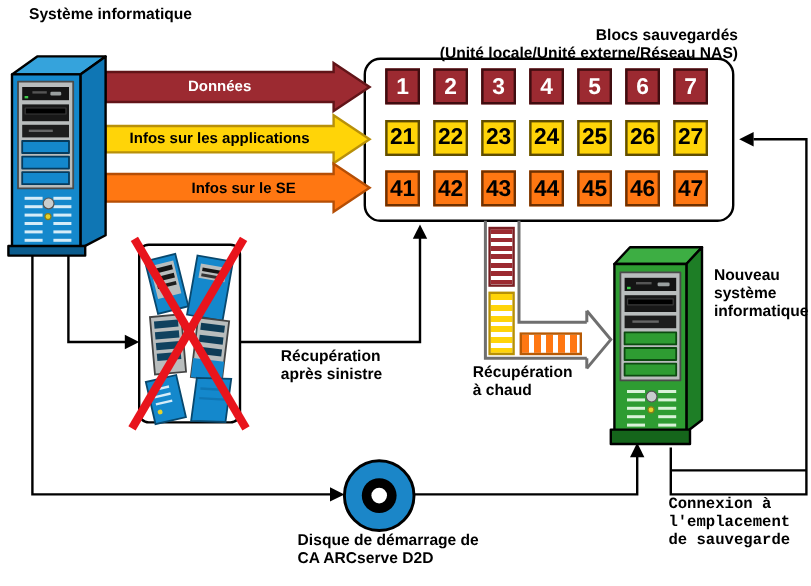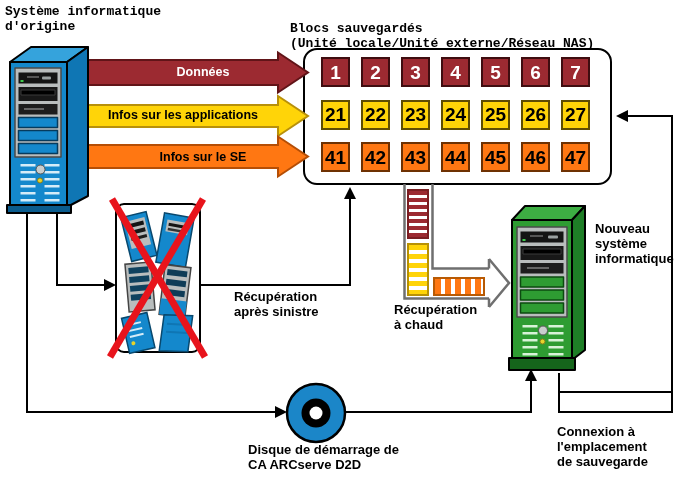--- a/index.html
+++ b/index.html
@@ -4,31 +4,31 @@
 <style>
   html,body{margin:0;padding:0;background:#fff;}
   #stage{position:relative;width:676px;height:488px;background:#fff;overflow:hidden;
          font-family:"Liberation Sans","DejaVu Sans",sans-serif;font-weight:bold;color:#000;}
   #art{position:absolute;left:0;top:0;z-index:1;}
   .underlay{position:absolute;z-index:0;background:#fff;border:2px solid #000;box-sizing:border-box;}
   #backup-box{left:303px;top:48px;width:309px;height:137px;border-radius:14px;}
   #failed-box{left:115px;top:203px;width:86px;height:150px;border-radius:9px;}
   .overlay{position:absolute;z-index:2;}
   .lbl{line-height:15px;font-size:13px;white-space:nowrap;}
-  .center{text-align:left;font-family:Liberation Mono, monospace;}
+  .center{text-align:right;}
   #lbl-origin{left:5px;top:4px;width:155px;}
   #lbl-boxtitle{left:290px;top:4px;width:325px;margin-top:17px;}
   #lbl-disaster{left:234px;top:289px;}
   #lbl-hot{left:394px;top:302px;}
   #lbl-new{left:595px;top:221px;}
   #lbl-disk{left:236px;top:442px;margin-left:12px;}
   #lbl-init{left:414px;top:429px;}
-  #lbl-connect{left:557px;top:424px;}
+  #lbl-connect{left:557px;top:412px;font-family:Liberation Mono, monospace;}
   .arrlbl{display:flex;align-items:center;justify-content:center;font-size:12.5px;white-space:nowrap;}
-  #albl-data{left:88px;top:59px;width:190px;height:26px;color:#fff;padding-left:20px;}
+  #albl-data{left:88px;top:59px;width:190px;height:26px;color:#fff;}
   #albl-apps{left:88px;top:103px;width:190px;height:24px;}
   #albl-os{left:88px;top:144px;width:190px;height:25px;padding-left:20px;}
   #blocks{left:321px;top:57px;display:grid;
           grid-template-columns:repeat(7,29px);grid-template-rows:30px 30px 30px;
           column-gap:11px;row-gap:12.5px;}
   .blk{box-sizing:border-box;border:2px solid #1a1a1a;display:flex;align-items:center;justify-content:center;
        font-size:19px;line-height:1;}
   .r1{background:var(--data_red,#9C2A31);color:#fff;border-color:#3f0d10;}
   .r2{background:var(--apps_yellow,#FFD408);color:#000;border-color:#5f4d03;}
   .r3{background:var(--os_orange,#FF7712);color:#000;border-color:#6e3102;}
@@ -236,21 +236,20 @@
     <div class="blk r3">42</div>
     <div class="blk r3">43</div>
     <div class="blk r3">44</div>
     <div class="blk r3">45</div>
     <div class="blk r3">46</div>
     <div class="blk r3">47</div>
   </div>
 
   <div class="overlay lbl center" id="lbl-origin">
     <div>Système informatique</div>
-    <div>d'origine</div>
   </div>
 
   <div class="overlay lbl center" id="lbl-boxtitle">
     <div>Blocs sauvegardés</div>
     <div>(Unité locale/Unité externe/Réseau NAS)</div>
   </div>
 
   <div class="overlay arrlbl" id="albl-data">Données</div>
   <div class="overlay arrlbl" id="albl-apps">Infos sur les applications</div>
   <div class="overlay arrlbl" id="albl-os">Infos sur le SE</div>

